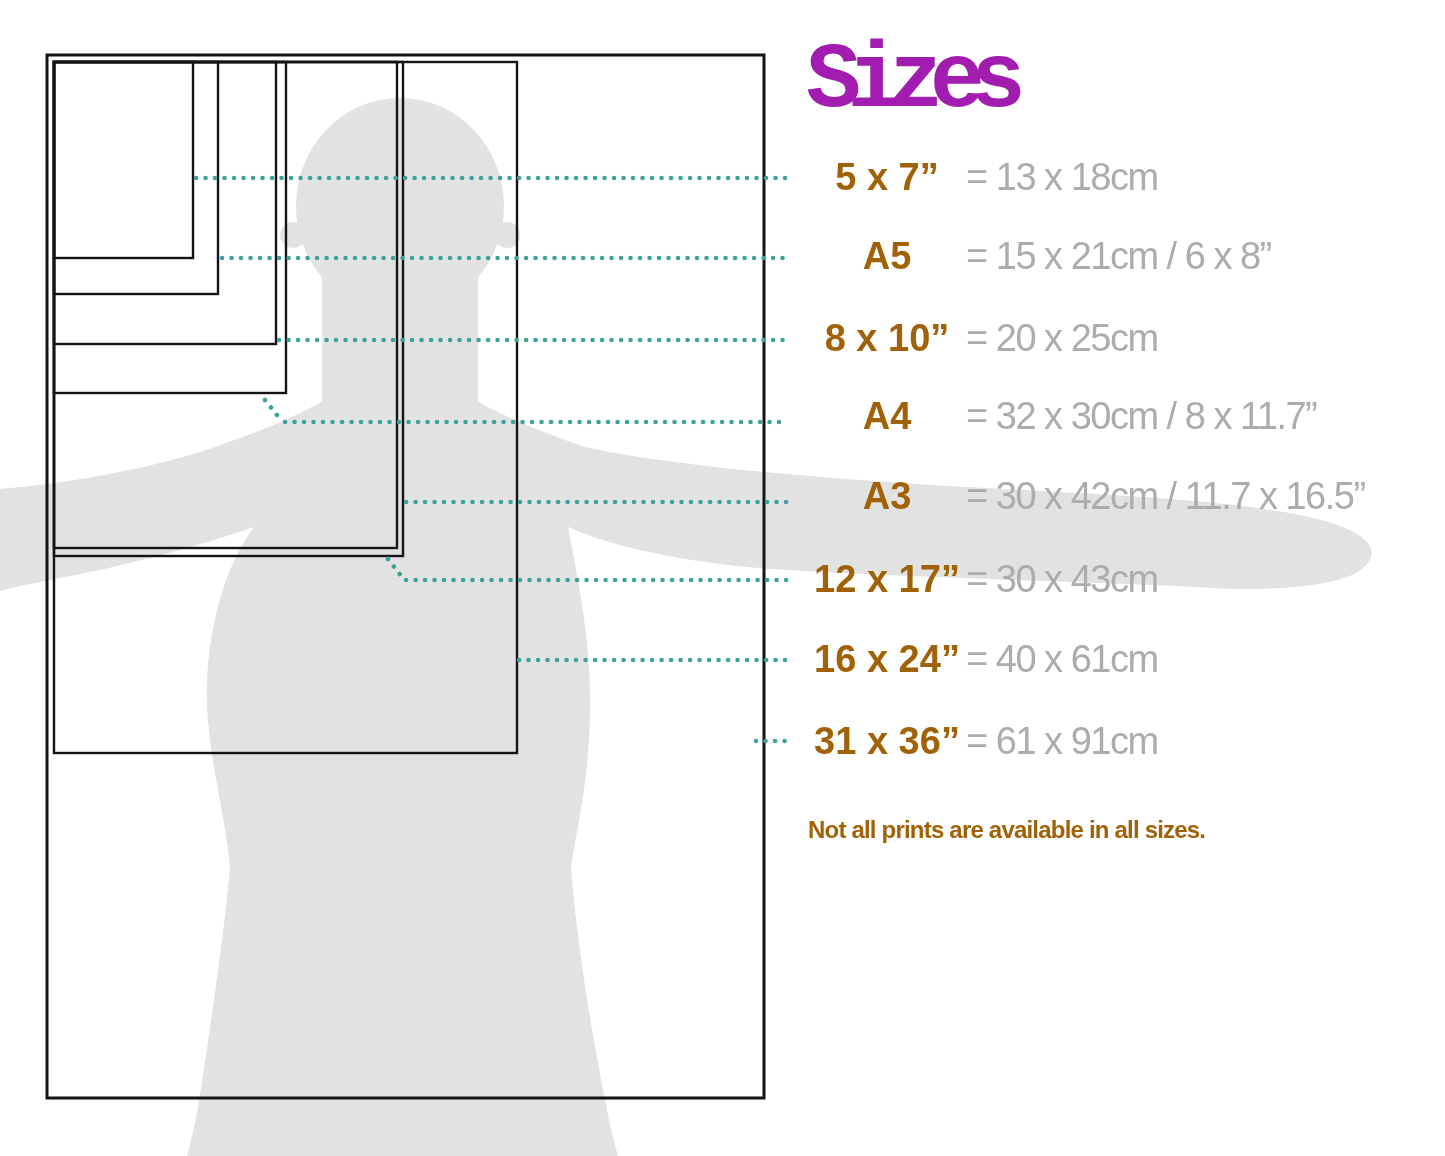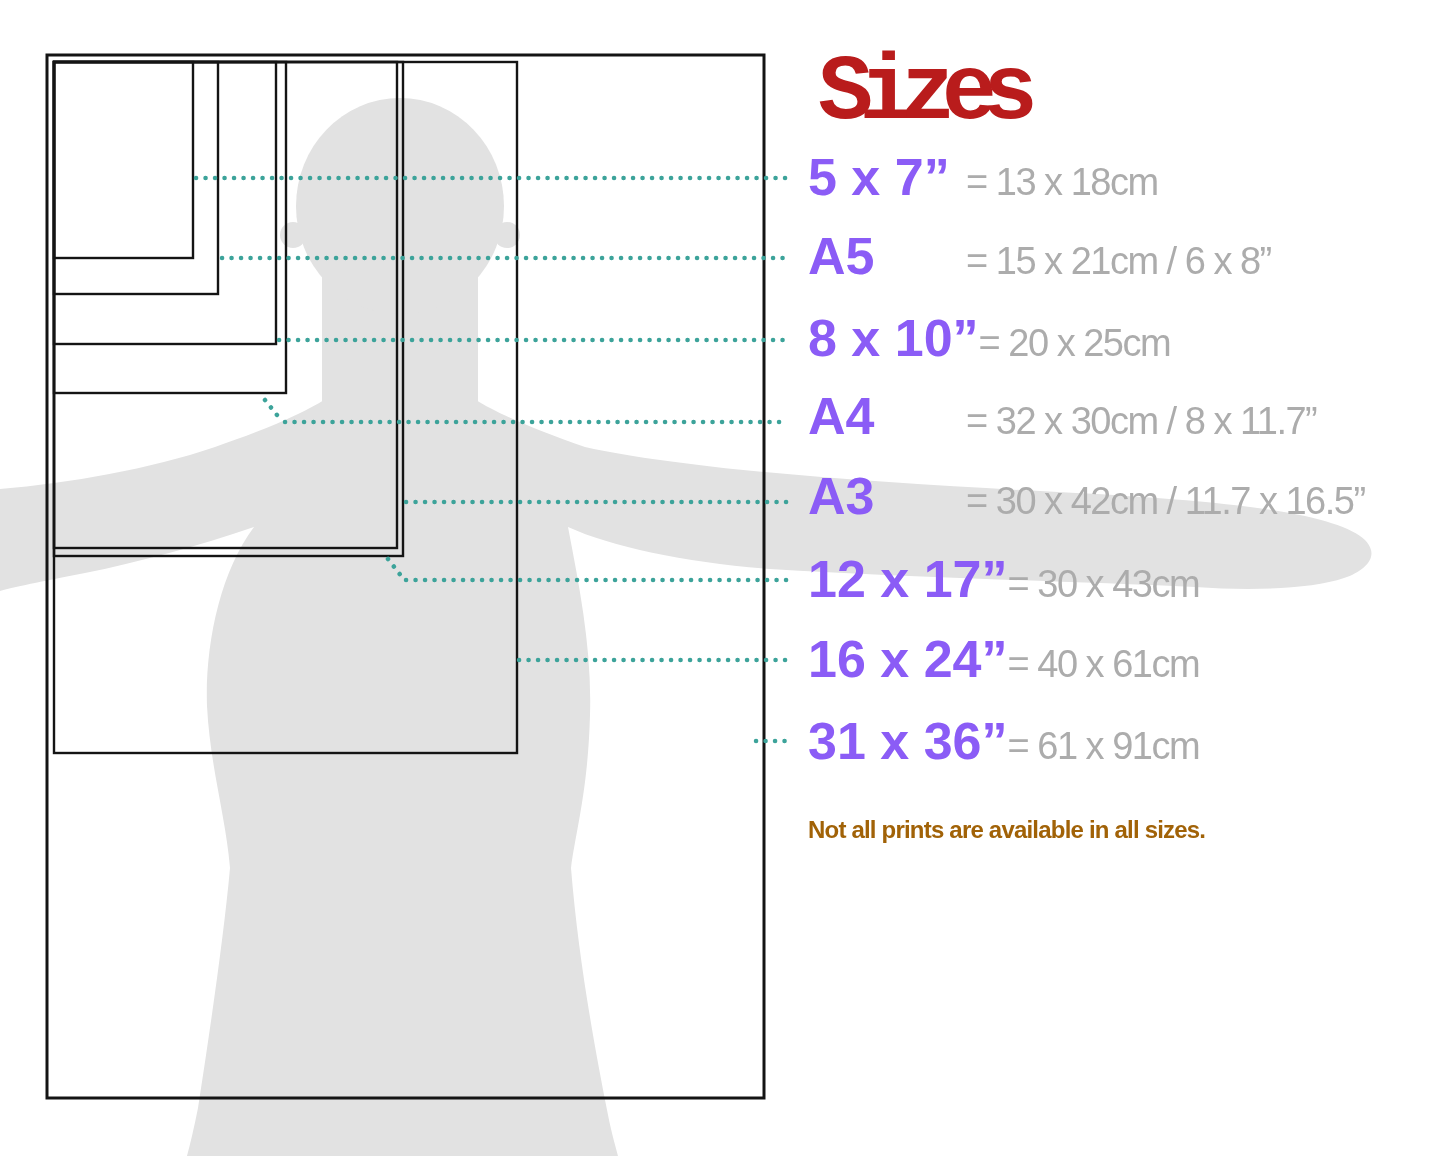--- a/index.html
+++ b/index.html
@@ -5,32 +5,32 @@
   html,body{margin:0;padding:0;}
   body{
     width:1445px;height:1156px;position:relative;overflow:hidden;
     background:#ffffff;font-family:"Liberation Sans",sans-serif;
   }
   .stage{position:absolute;inset:0;}
   svg.diagram{position:absolute;left:0;top:0;}
 
   
   .page-title{
-    position:absolute;left:806px;top:36px;margin:12px;
+    position:absolute;left:806px;top:36px;margin:0;
     font-family:"Liberation Mono",monospace;font-weight:bold;
     font-size:92px;line-height:92px;letter-spacing:-14px;
-    color:#b91c1c;white-space:nowrap;
+    color:#a21caf;white-space:nowrap;
   }
   .row{
     position:absolute;left:808px;display:flex;align-items:baseline;
     white-space:nowrap;
   }
   .row .lbl{
-    color:#8b5cf6;font-weight:bold;font-size:52px;line-height:38px;
-    min-width:158px;display:inline-block;
+    color:#a16207;font-weight:bold;font-size:38px;line-height:38px;
+    min-width:158px;display:inline-block;text-align:center;
   }
   .row .val{
     color:#acacac;font-size:38px;line-height:38px;letter-spacing:-1.5px;
   }
   .r0{top:158px}.r1{top:237px}.r2{top:319px}.r3{top:397px}
   .r4{top:477px}.r5{top:560px}.r6{top:640px}.r7{top:722px}
   .note{
     position:absolute;left:808px;top:816px;margin:0;
     color:#a16207;font-weight:bold;font-size:24px;line-height:28px;
     letter-spacing:-0.8px;white-space:nowrap;

